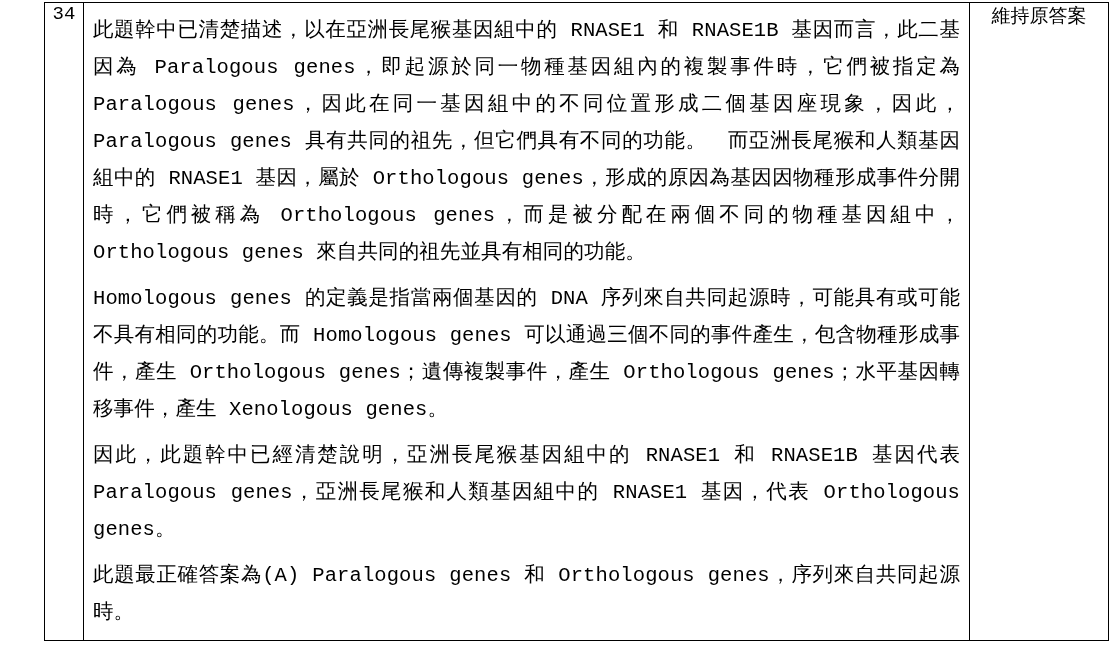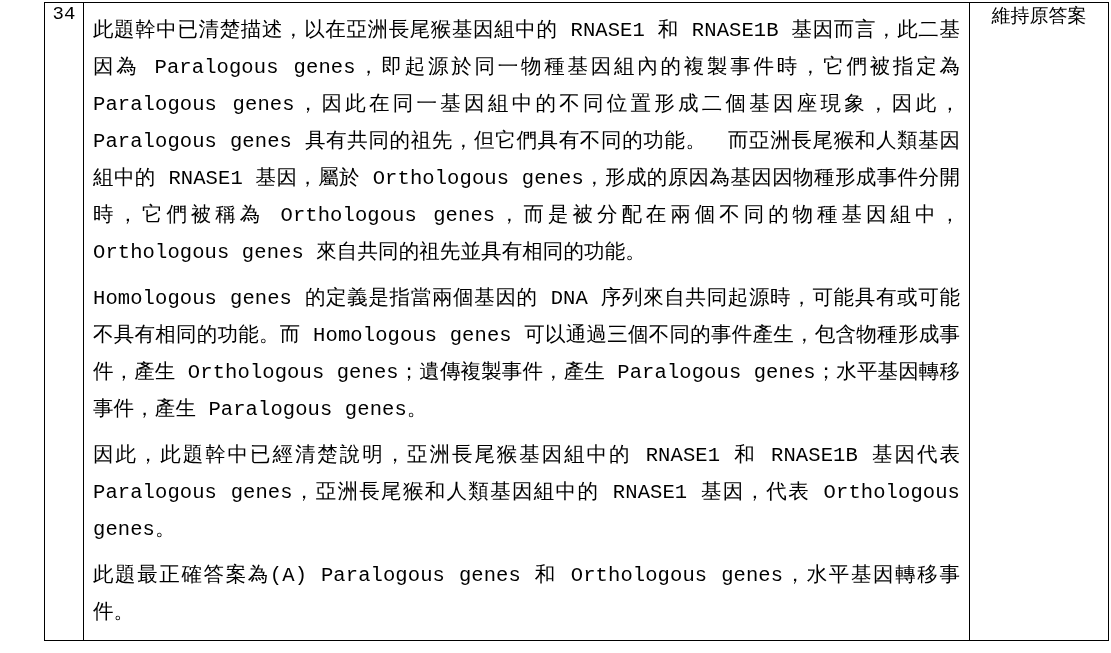--- a/index.html
+++ b/index.html
@@ -70,23 +70,23 @@
 </head>
 <body>
 
 <div class="page">
   <table class="answer-table">
     <tbody>
         <tr>
       <td class="col-number">34</td>
       <td class="col-body">
         <p class="para">此題幹中已清楚描述，以在亞洲長尾猴基因組中的 RNASE1 和 RNASE1B 基因而言，此二基因為 Paralogous genes，即起源於同一物種基因組內的複製事件時，它們被指定為 Paralogous genes，因此在同一基因組中的不同位置形成二個基因座現象，因此，Paralogous genes 具有共同的祖先，但它們具有不同的功能。　而亞洲長尾猴和人類基因組中的 RNASE1 基因，屬於 Orthologous genes，形成的原因為基因因物種形成事件分開時，它們被稱為 Orthologous genes，而是被分配在兩個不同的物種基因組中，Orthologous genes 來自共同的祖先並具有相同的功能。</p>
-        <p class="para">Homologous genes 的定義是指當兩個基因的 DNA 序列來自共同起源時，可能具有或可能不具有相同的功能。而 Homologous genes 可以通過三個不同的事件產生，包含物種形成事件，產生 Orthologous genes；遺傳複製事件，產生 Paralogous genes；水平基因轉移事件，產生 Paralogous genes。</p>
+        <p class="para">Homologous genes 的定義是指當兩個基因的 DNA 序列來自共同起源時，可能具有或可能不具有相同的功能。而 Homologous genes 可以通過三個不同的事件產生，包含物種形成事件，產生 Orthologous genes；遺傳複製事件，產生 Orthologous genes；水平基因轉移事件，產生 Xenologous genes。</p>
         <p class="para">因此，此題幹中已經清楚說明，亞洲長尾猴基因組中的 RNASE1 和 RNASE1B 基因代表 Paralogous genes，亞洲長尾猴和人類基因組中的 RNASE1 基因，代表 Orthologous genes。</p>
-        <p class="para">此題最正確答案為(A) Paralogous genes 和 Orthologous genes，水平基因轉移事件。</p>
+        <p class="para">此題最正確答案為(A) Paralogous genes 和 Orthologous genes，序列來自共同起源時。</p>
       </td>
       <td class="col-note">
         <span class="note-text">維持原答案</span>
       </td>
     </tr>
   </tbody>
     </table>
 </div>
 
 </body></html>

